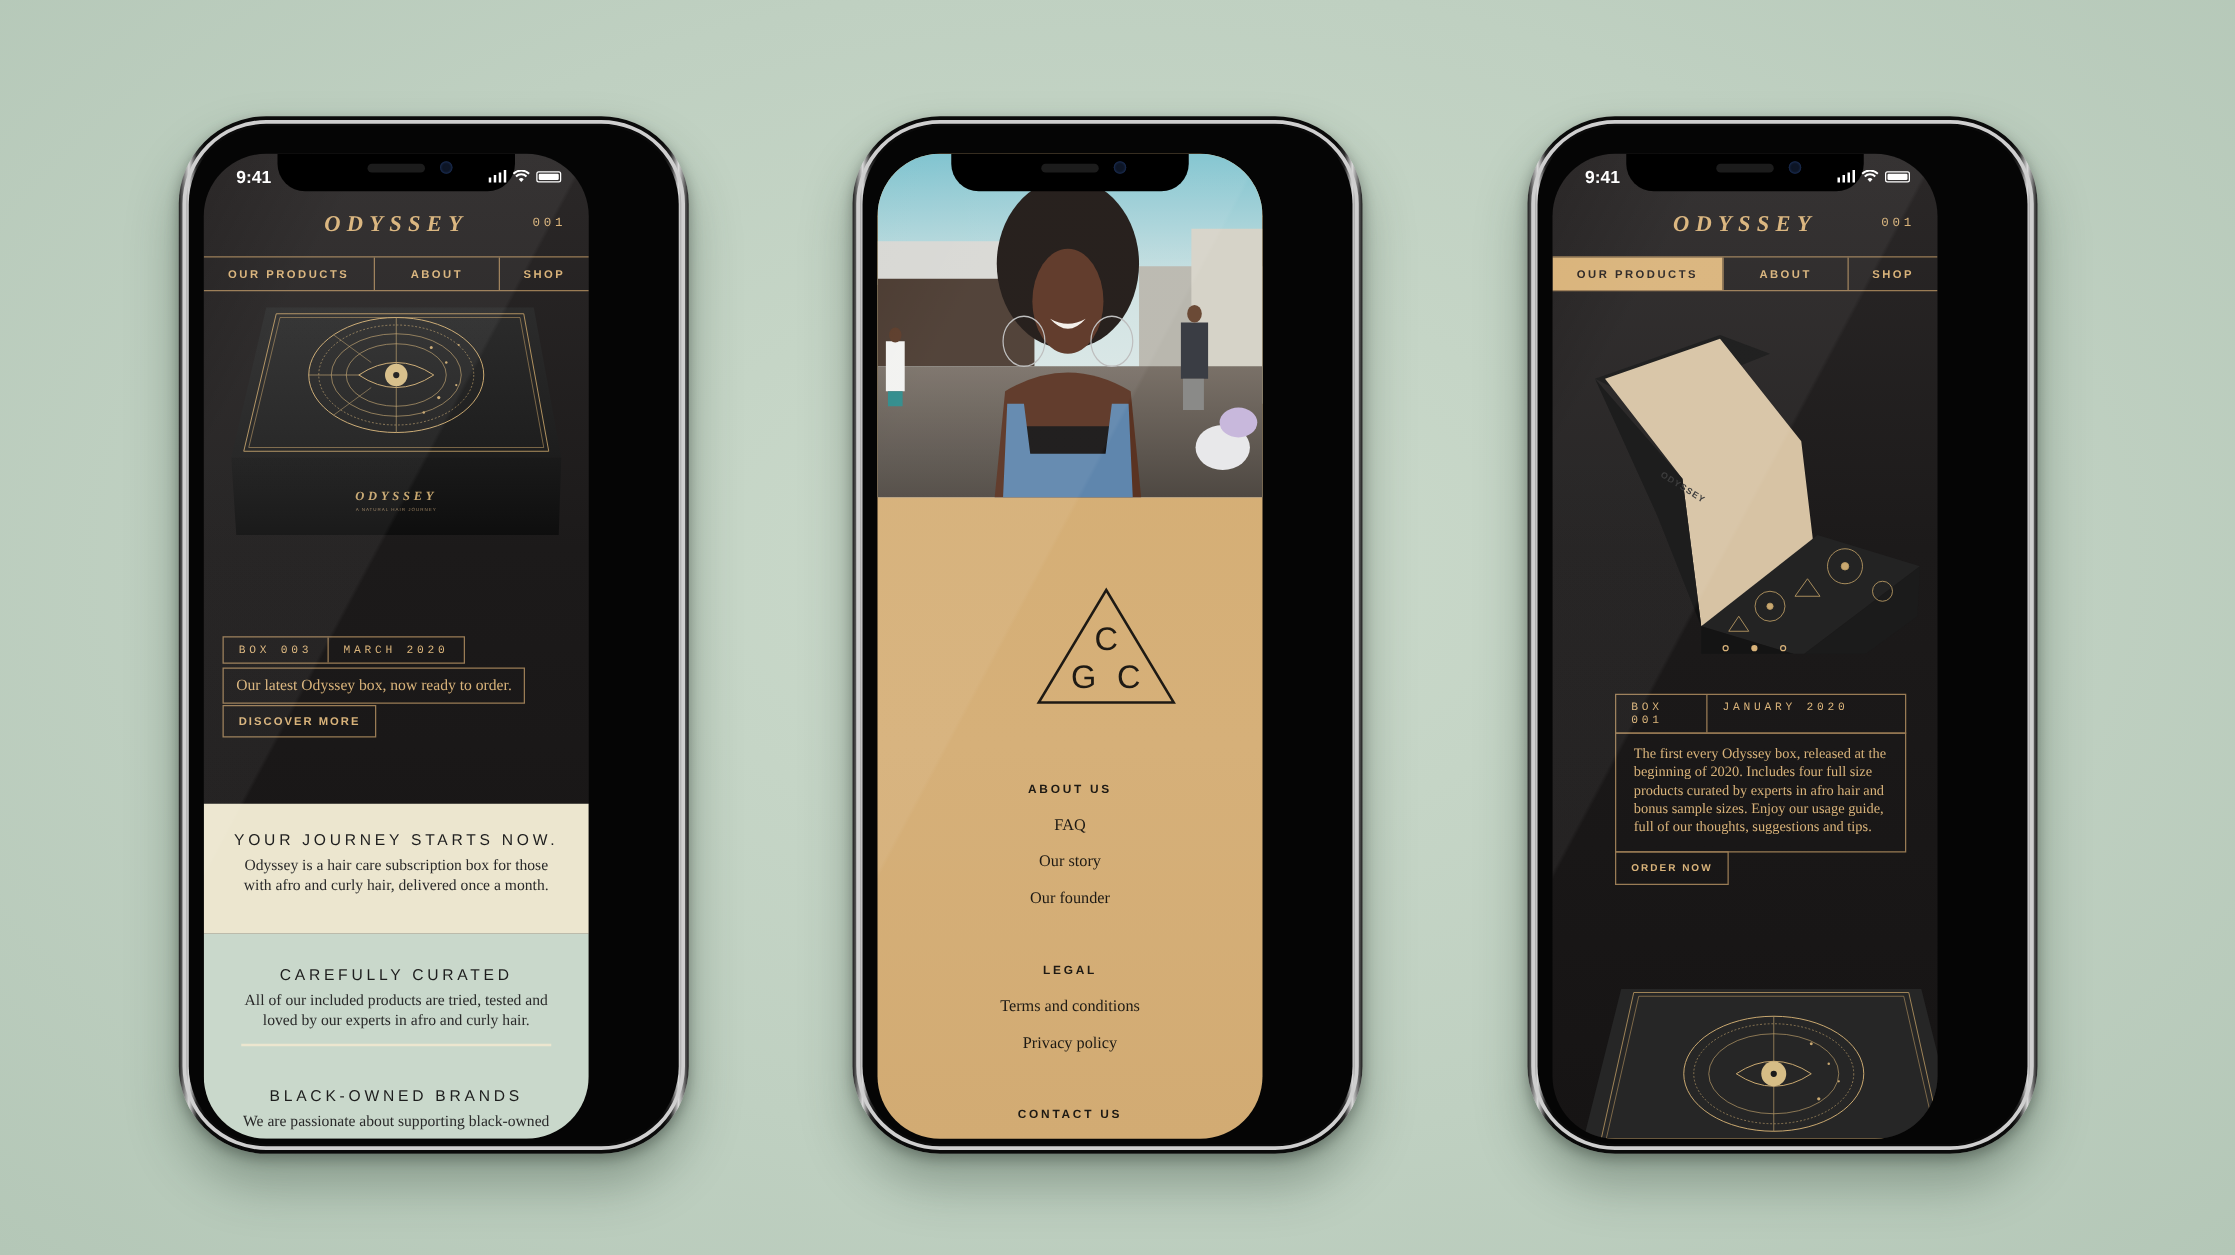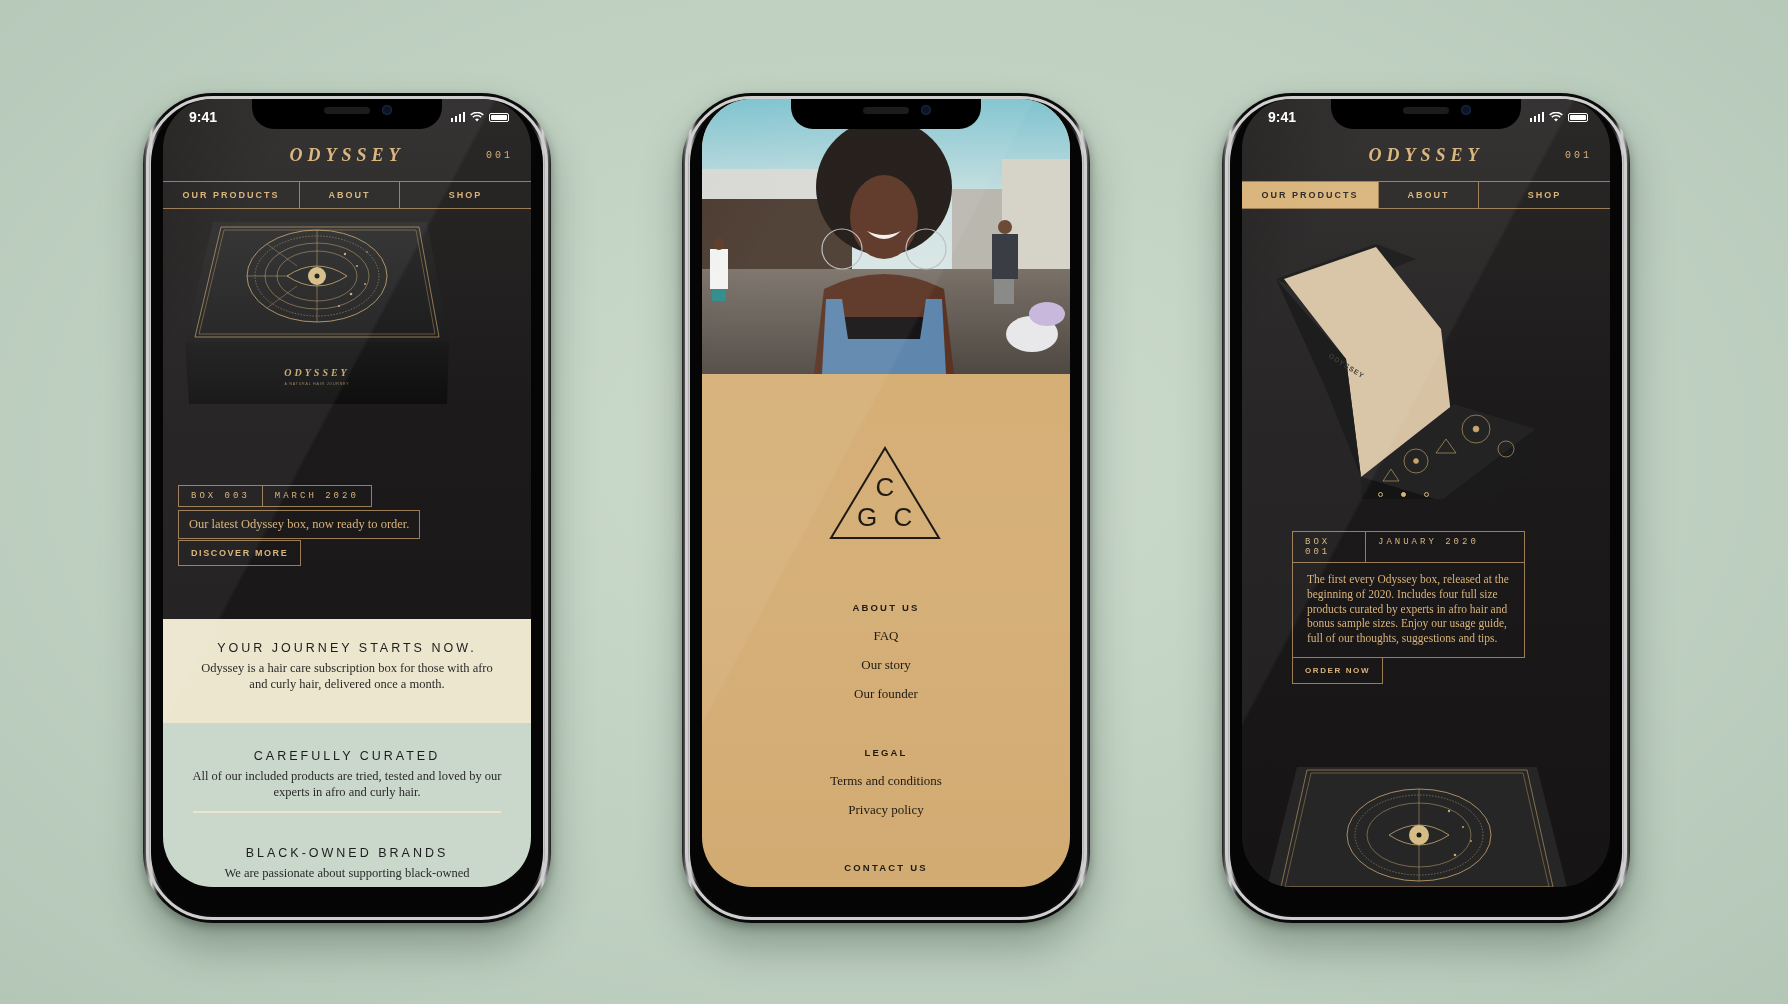--- a/index.html
+++ b/index.html
@@ -17,21 +17,21 @@
   }
   .phone::before {
     content: ""; position: absolute; inset: 3px; border-radius: 67px;
     border: 3px solid #cfcfcf; pointer-events: none;
   }
   .phone::after {
     content: ""; position: absolute; inset: 8px; border-radius: 62px;
     background: #050505; z-index: 0;
   }
   .screen {
-    position: absolute; left: 20px; top: 6px; width: 368px; height: 788px;
+    position: absolute; left: 20px; top: 30px; width: 308px; height: 788px;
     border-radius: 50px; overflow: hidden; z-index: 1;
   }
   .notch {
     position: absolute; top: 0; left: 50%; transform: translateX(-50%);
     width: 190px; height: 30px; background: #000;
     border-radius: 0 0 22px 22px; z-index: 10;
   }
   .notch .speaker { position: absolute; top: 8px; left: 72px; width: 46px; height: 7px; border-radius: 4px; background: #1c1c1c; }
   .notch .camera { position: absolute; top: 6px; left: 130px; width: 10px; height: 10px; border-radius: 50%; background: #0d1525; box-shadow: inset 0 0 2px #2a4a8a; }
   .glare {

